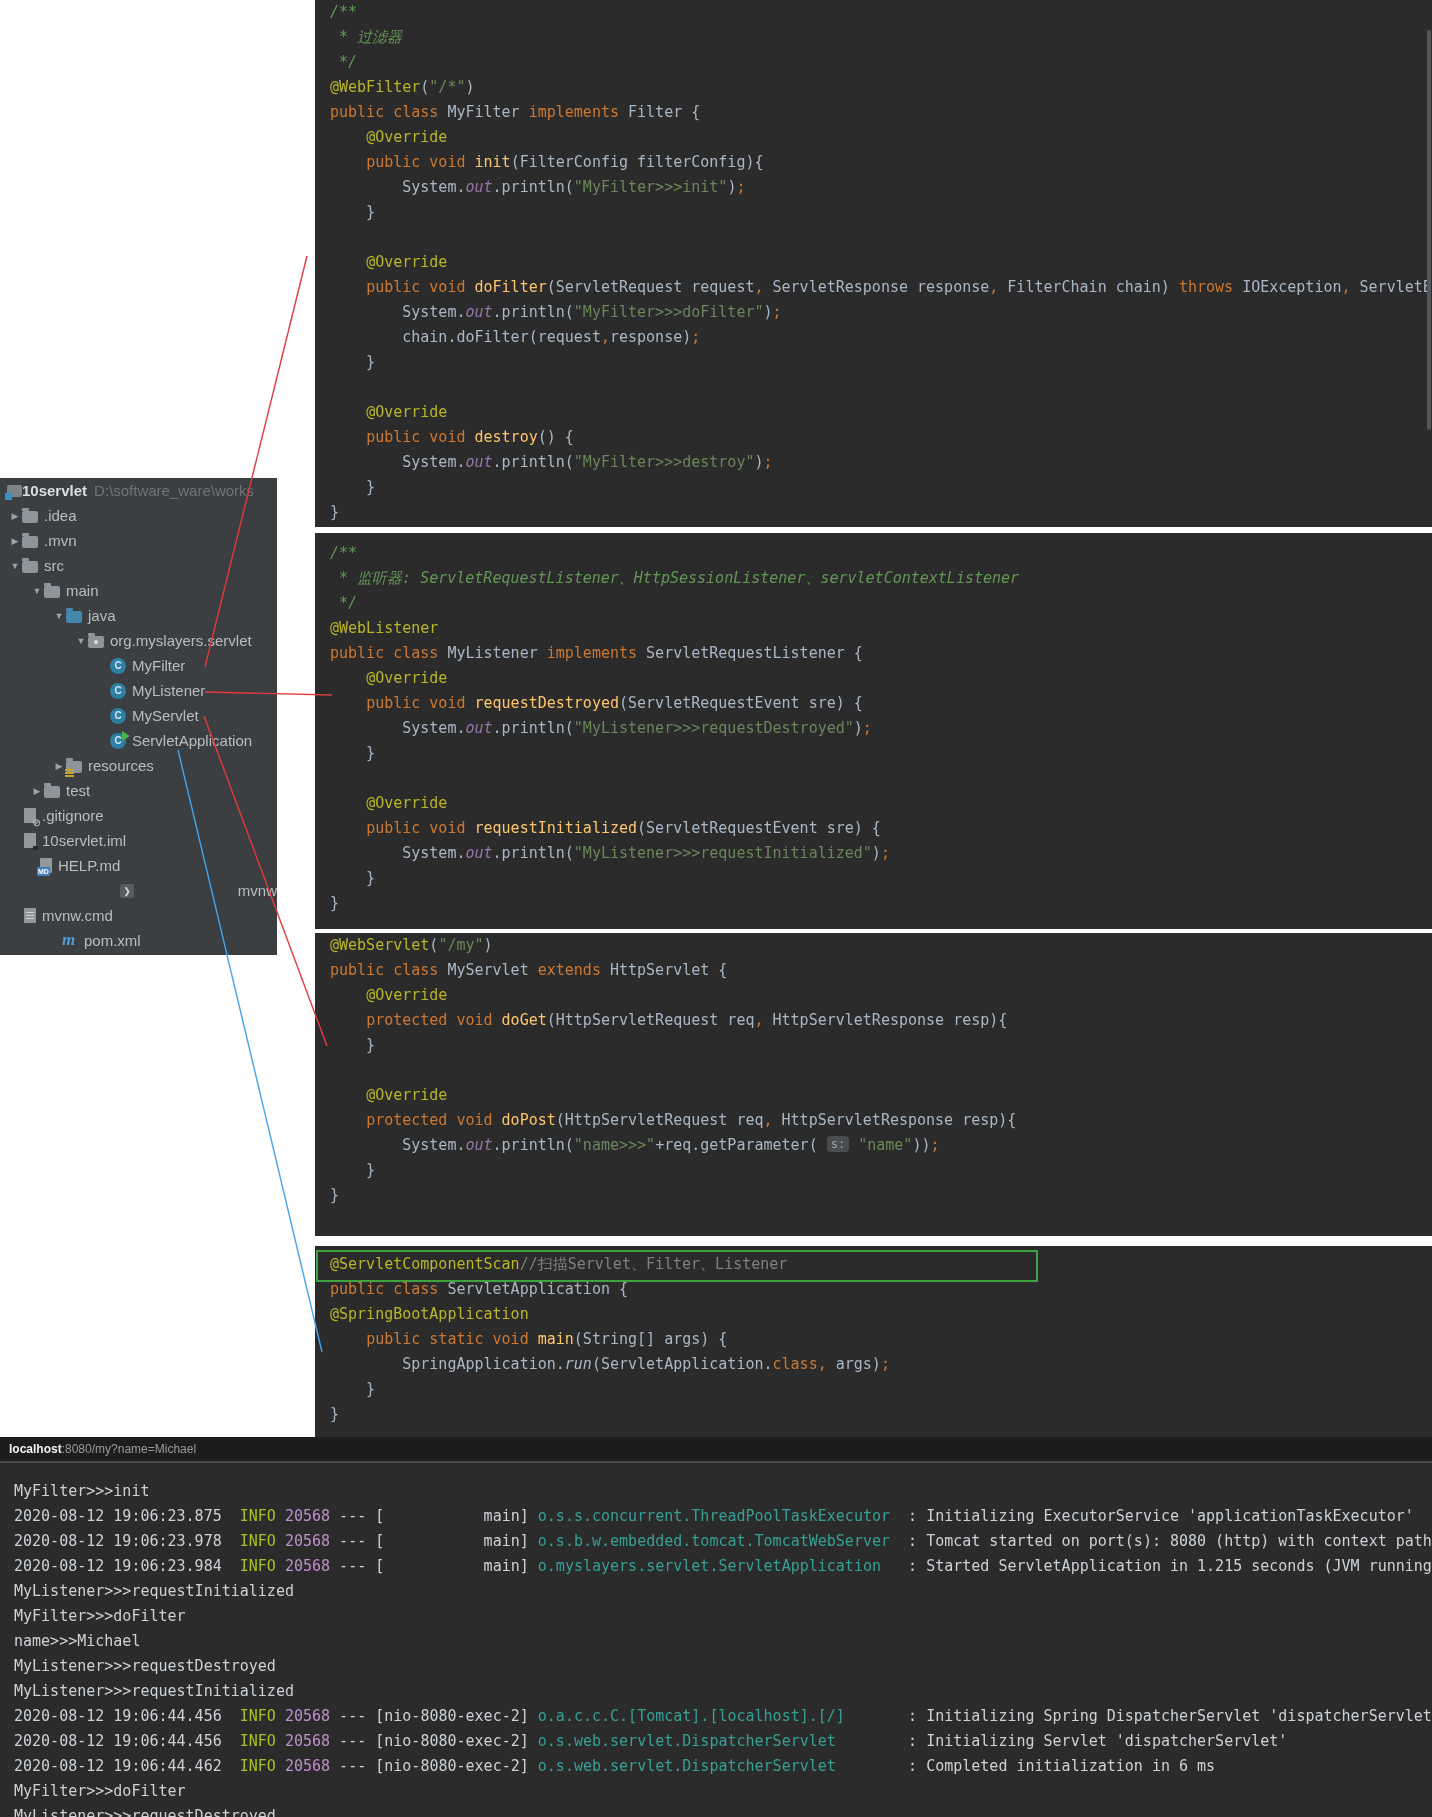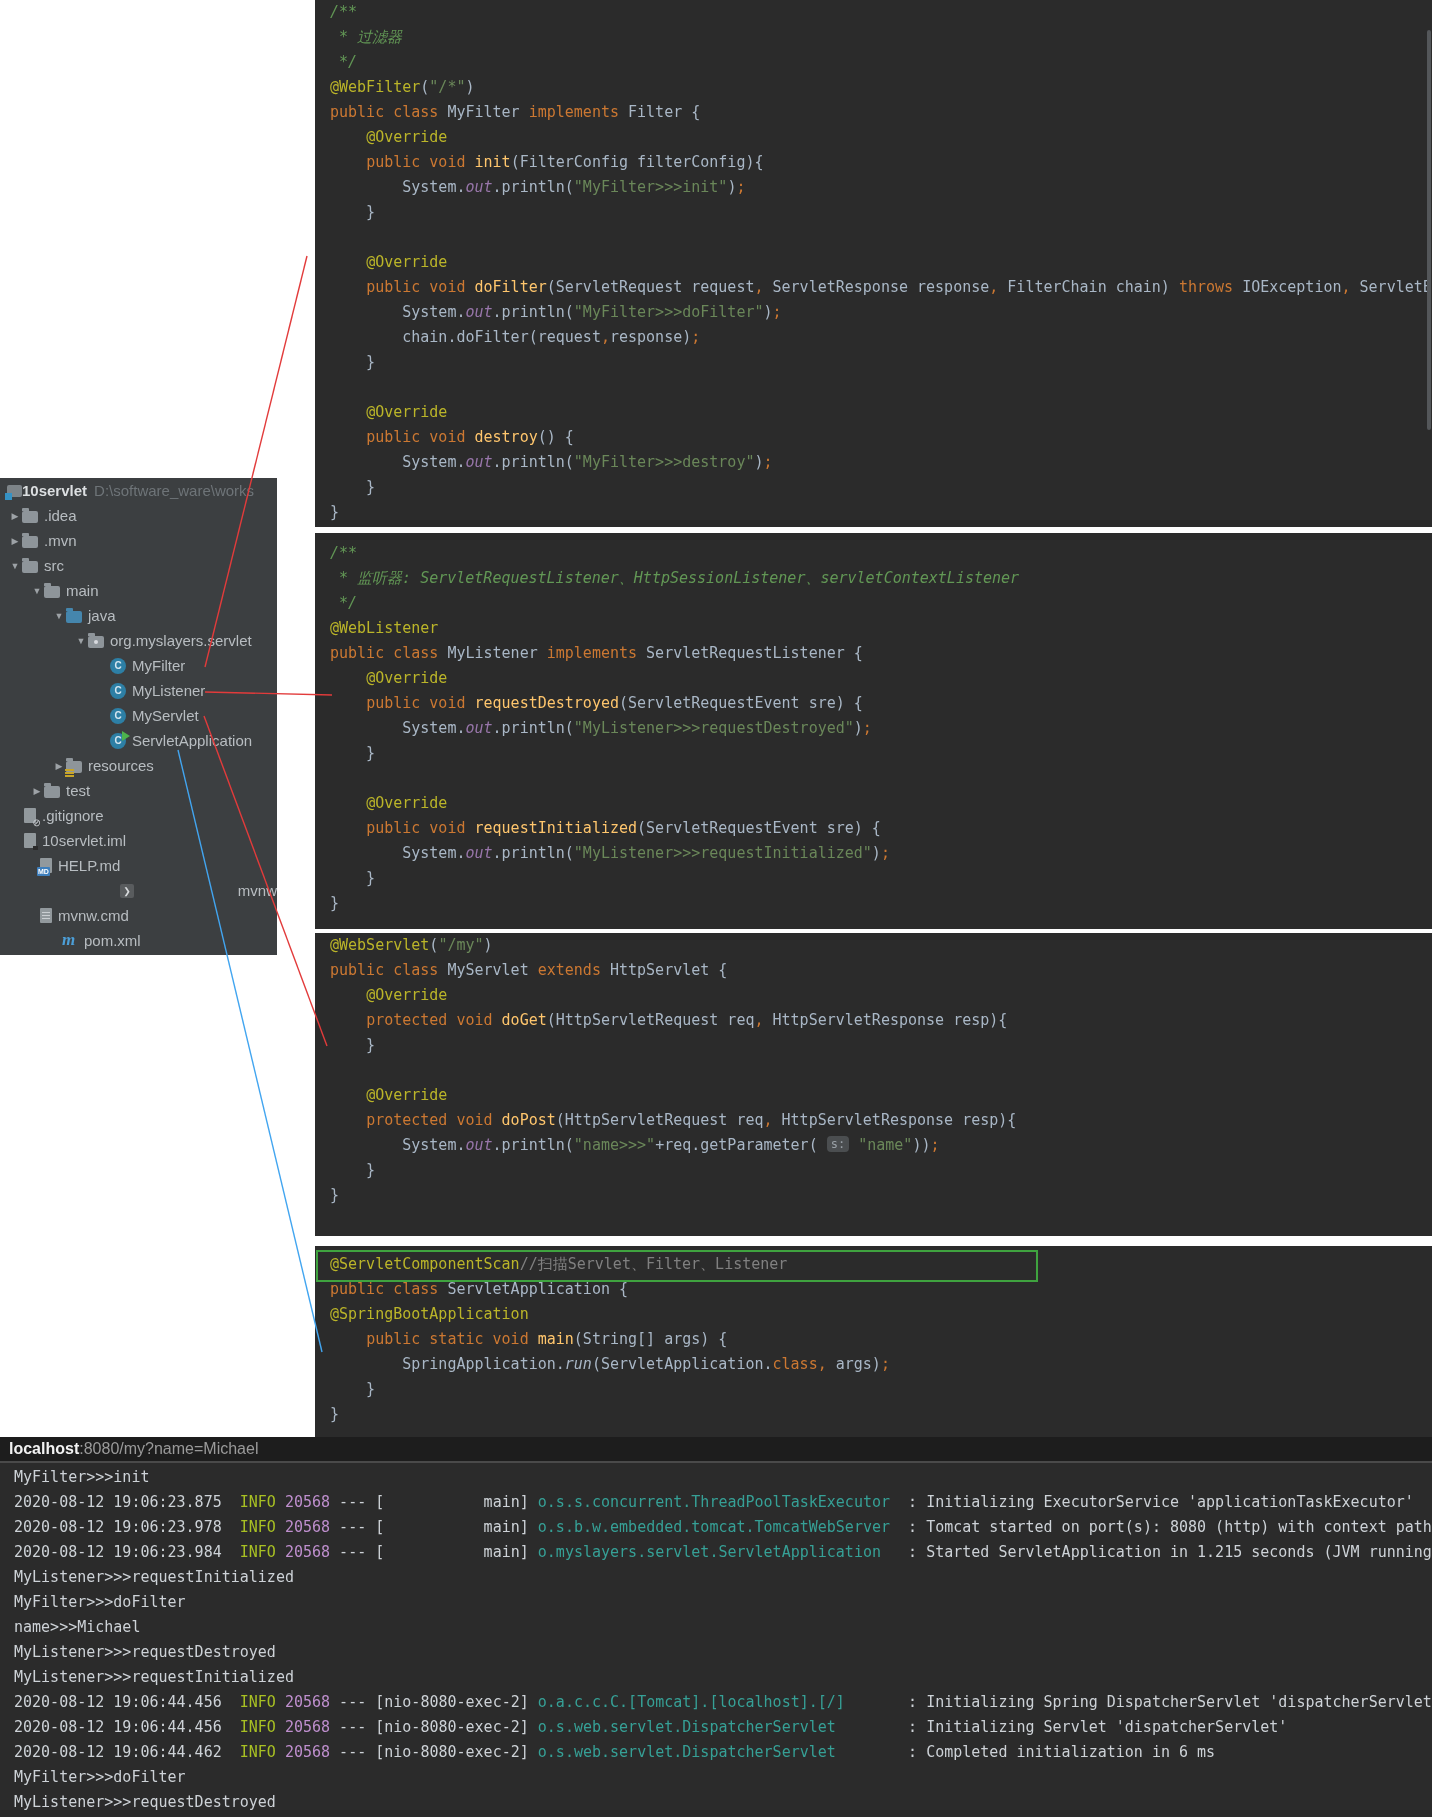--- a/index.html
+++ b/index.html
@@ -64,27 +64,27 @@
       background:repeating-linear-gradient(#caced2 0 1px,transparent 1px 3px);}
   .ic-file-run{width:14px;height:14px;background:#595c5e;border-radius:2px;}
   .ic-file-run::before{content:"❯";position:absolute;left:0;top:0;width:14px;height:14px;color:#d8dbdd;
       font-size:9px;text-align:center;line-height:14px;}
   .ic-file-mvn{width:16px;height:16px;}
   .ic-file-mvn::before{content:"m";position:absolute;left:0;top:-3px;color:#4c9fd8;
       font:bold italic 17px "Liberation Serif",serif;}
 
   
   #address-bar{position:absolute;left:0;top:1437px;width:1432px;height:24px;background:#1d1d1d;
-      font-size:16px;line-height:24px;padding-left:9px;box-sizing:border-box;white-space:nowrap;}
+      font-size:12px;line-height:24px;padding-left:9px;box-sizing:border-box;white-space:nowrap;}
   #address-bar .host{color:#f2f2f2;font-weight:bold;}
   #address-bar .rest{color:#9a9a9a;}
 
   
   #console{position:absolute;left:0;top:1461px;width:1432px;height:356px;background:#2b2b2b;
-      border-top:2px solid #4a4a4a;box-sizing:border-box;padding-top:2px;overflow:hidden;}
+      border-top:2px solid #4a4a4a;box-sizing:border-box;padding-top:16px;overflow:hidden;}
   .console-line{height:25px;line-height:25px;white-space:pre;
       font-family:"DejaVu Sans Mono",monospace;font-size:15px;padding-left:14px;color:#cdd2d7;}
   .ck-w{color:#cdd2d7;}
   .ck-info{color:#a8c023;}
   .ck-pid{color:#bf8fce;}
   .ck-log{color:#36a096;}
 
   
   #connector-svg{position:absolute;left:0;top:0;width:1432px;height:1817px;z-index:10;pointer-events:none;}
 </style>
@@ -249,21 +249,21 @@
         <div class="tree-row" style="padding-left: 24px;">
           <span class="tree-arrow"></span>
           <span class="ic ic-file-md"></span>
           <span class="tree-label">HELP.md</span>
         </div>
         <div class="tree-row" style="padding-left: 8px; justify-content: space-between;">
           <span class="tree-arrow"></span>
           <span class="ic ic-file-run"></span>
           <span class="tree-label">mvnw</span>
         </div>
-        <div class="tree-row" style="padding-left: 24px;">
+        <div class="tree-row" style="padding-left: 8px;">
           <span class="tree-arrow"></span>
           <span class="ic ic-file-cmd"></span>
           <span class="tree-label">mvnw.cmd</span>
         </div>
         <div class="tree-row" style="padding-left: 20px; margin-left: 28px;">
           <span class="tree-arrow"></span>
           <span class="ic ic-file-mvn"></span>
           <span class="tree-label">pom.xml</span>
         </div>
       </div>

